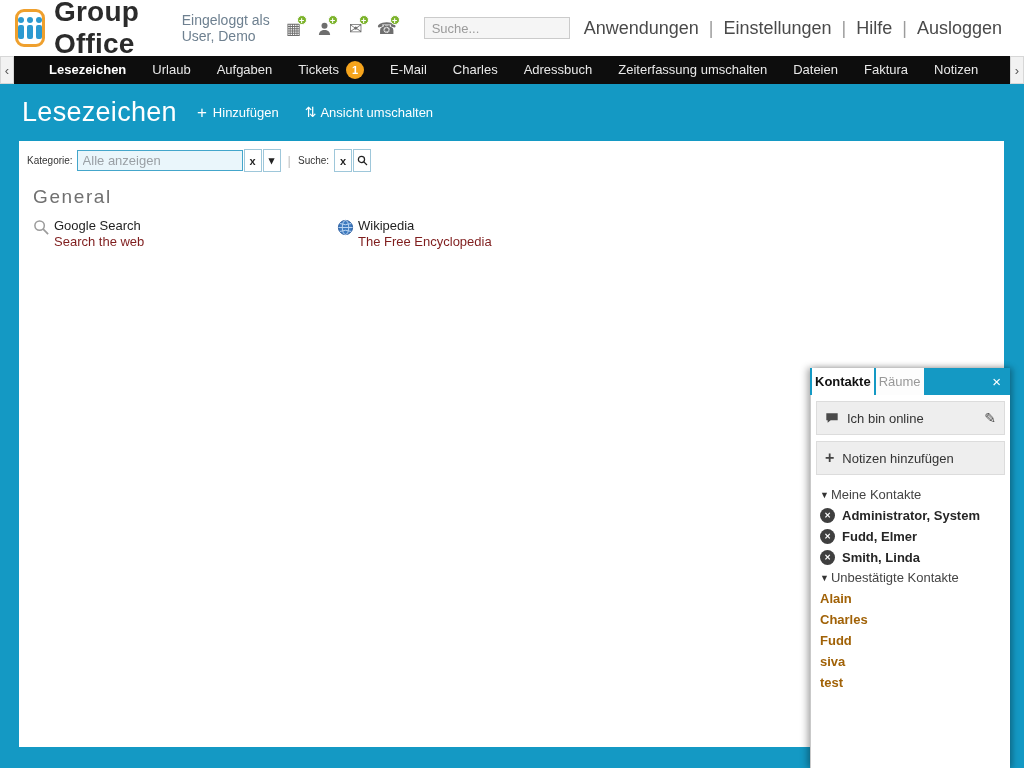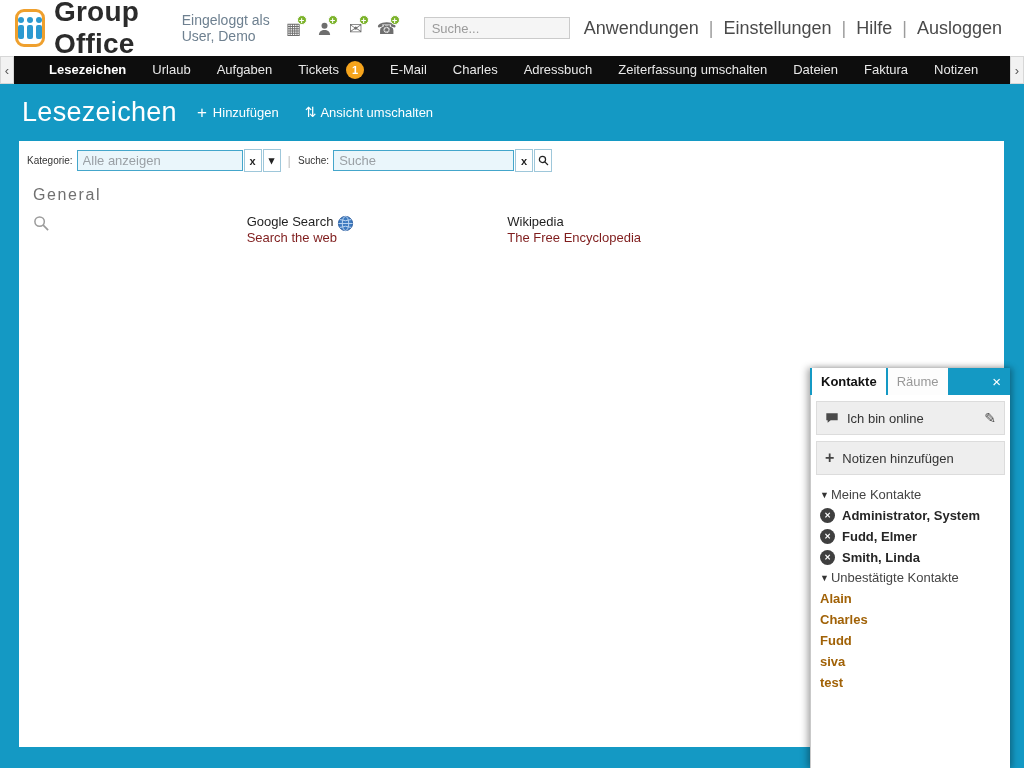--- a/index.html
+++ b/index.html
@@ -67,33 +67,33 @@
     color:#666; padding:0 5px; font-family:"Liberation Sans", sans-serif; }
   .f-input::placeholder { color:#9AA0A5; }
   .f-cat { width:166px; }
   .f-search { width:181px; }
   .f-btn { width:18px; height:23px; background:#fff; border:1px solid #9EC7DA;
     font-size:11px; font-weight:bold; color:#222; display:flex; align-items:center;
     justify-content:center; cursor:pointer; margin-left:1px; }
   .f-sep { color:#C3C3C3; margin:0 7px; font-size:13px; }
   .mag-svg { width:11px; height:11px; }
 
-  .group-title { margin:14px 0 0 14px; font-size:16px; color:#707070; letter-spacing:1.6px; }
+  .group-title { margin:14px 0 0 14px; font-size:19px; color:#707070; letter-spacing:1.6px; }
   .bm-grid { display:flex; margin:10px 0 0 14px; }
-  .bm-item { width:304px; display:flex; gap:24px; cursor:pointer;justify-content:space-between; }
+  .bm-item { width:304px; display:flex; gap:4px; cursor:pointer; }
   .bm-icon { width:17px; height:17px; flex:0 0 auto; margin-top:1px; }
   .bm-title { font-size:13px; color:#1F1F1F; line-height:16px; }
   .bm-sub { font-size:13px; color:#7f1d1d; line-height:16px; }
 
   
   .contacts { position:absolute; left:810px; top:368px; width:200px; bottom:0;
     z-index:20; box-shadow:-3px 0 7px rgba(0,0,0,0.30), 3px 0 6px rgba(0,0,0,0.25); }
   .c-tabstrip { height:27px; background:#1499C4; display:flex; align-items:stretch;
     padding-left:2px; gap:2px; }
-  .c-tab { padding:0 9px; font-size:13px; line-height:27px; cursor:pointer;
+  .c-tab { padding:0 3px; font-size:13px; line-height:27px; cursor:pointer;
     background:#FFFFFF; }
   .c-tab.active { font-weight:bold; color:#111; }
   .c-tab.inactive { color:#999; background:#FDFDFD; }
   .c-close { margin-left:auto; color:#fff; font-size:15px; line-height:27px;
     padding:0 9px; cursor:pointer; }
   .c-body { position:absolute; left:0; top:27px; right:0; bottom:0; background:#fff;
     border-left:1px solid #C9C9C9; overflow:hidden; }
   .c-bar { margin:6px 5px 0 5px; height:25px; background:#EEEEEE; border:1px solid #DCDCDC;
     display:flex; align-items:center; padding:16px 8px; gap:8px; font-size:13px; color:#333;
     cursor:pointer; }
@@ -216,21 +216,20 @@
   </div>
 
   <div class="content">
     <div class="filterbar">
       <span class="f-label">Kategorie:</span>
       <input class="f-input f-cat" placeholder="Alle anzeigen" style="">
       <span class="f-btn">x</span>
       <span class="f-btn">▾</span>
       <span class="f-sep">|</span>
       <span class="f-label">Suche:</span>
-      <input class="f-input f-search" placeholder="Suche" style="">
       <span class="f-btn">x</span>
       <span class="f-btn">
         <svg class="mag-svg" viewBox="0 0 16 16">
           <circle cx="6.5" cy="6.5" r="4.5" fill="none" stroke="#222" stroke-width="1.8"></circle>
           <line x1="10" y1="10" x2="14.5" y2="14.5" stroke="#222" stroke-width="1.8"></line>
         </svg>
       </span>
     </div>
 
     <div class="group-title">General</div>

